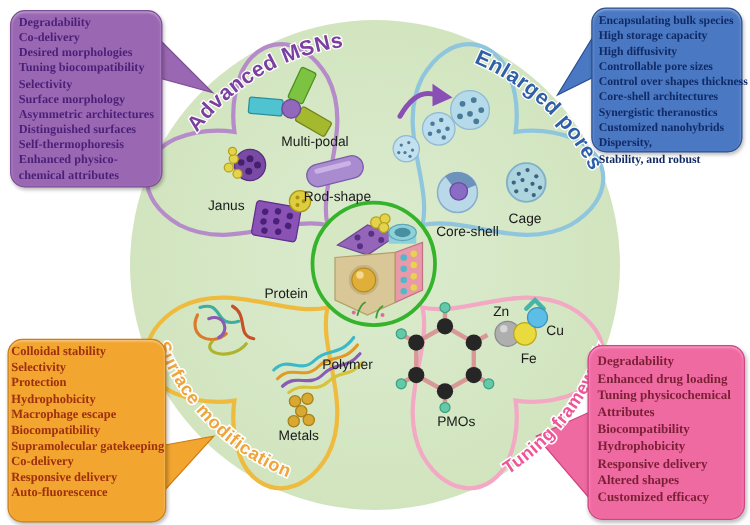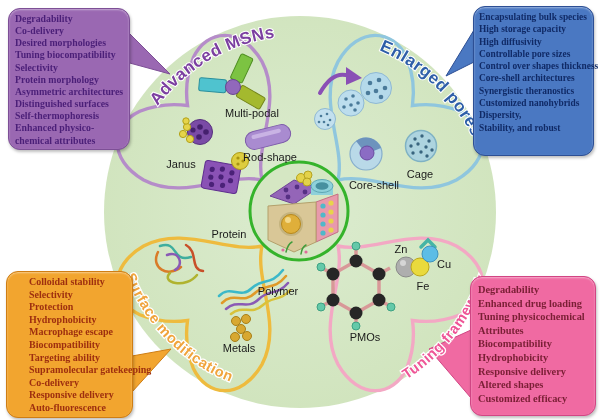--- a/index.html
+++ b/index.html
@@ -5,24 +5,24 @@
   html,body{margin:0;padding:0;background:#fff;}
   .stage{position:relative;width:600px;height:420px;background:#ffffff;overflow:hidden;
          font-family:"Liberation Sans",sans-serif;}
   .stage svg{position:absolute;left:0;top:0;}
   .callout{position:absolute;z-index:2;box-sizing:border-box;border-radius:12px;
            font-family:"Liberation Serif",serif;font-weight:bold;
            box-shadow:inset 0 1px 2px rgba(255,255,255,.45), 1px 2px 3px rgba(0,0,0,.25);}
   .callout .ln{white-space:nowrap;}
   .c-tl{left:8px;top:8px;width:122px;height:142px;background:#9a68b2;border:1.5px solid #7d4f96;
         color:#4b1f78;font-size:9.8px;line-height:12.15px;padding:4px 6px;}
-  .c-tr{left:473px;top:6px;width:121px;height:150px;background:#4a78c2;border:1.5px solid #2d4f94;
+  .c-tr{left:473px;top:6px;width:121px;height:116px;background:#4a78c2;border:1.5px solid #2d4f94;
         color:#102a66;font-size:9.4px;line-height:12.3px;padding:4px 5px;}
   .c-bl{left:6px;top:271px;width:127px;height:147px;background:#f2a52f;border:1.5px solid #cf7e14;
-        color:#9e2f0f;font-size:10px;line-height:12.6px;padding:4px 22px;}
+        color:#9e2f0f;font-size:10px;line-height:12.6px;padding:4px 2px;}
   .c-br{left:470px;top:276px;width:126px;height:140px;background:#f06aa2;border:1.5px solid #d14584;
         color:#7a1f35;font-size:10.4px;line-height:13.6px;padding:6px 7px;}
   .lbl{font-family:"Liberation Sans",sans-serif;font-size:11px;fill:#1a1a1a;text-anchor:middle;}
   .arcTitle{font-family:"Liberation Sans",sans-serif;font-weight:bold;letter-spacing:.5px;
             paint-order:stroke;stroke:#ffffff;stroke-width:2px;}
   .t-purple{fill:#7b3fa0;font-size:17px;}
   .t-blue{fill:#2e5fa8;font-size:17px;}
   .t-orange{fill:#f0a43c;font-size:14.5px;stroke-width:2.5px;}
   .t-pink{fill:#ee5596;font-size:14.5px;stroke-width:2.5px;}
 </style>
@@ -277,21 +277,21 @@
     <text class="lbl" x="423" y="290">Fe</text>
     <text class="lbl" x="444" y="268">Cu</text>
   </svg>
 
   <div class="callout c-tl">
     <div class="ln">Degradability</div>
     <div class="ln">Co-delivery</div>
     <div class="ln">Desired morphologies</div>
     <div class="ln">Tuning biocompatibility</div>
     <div class="ln">Selectivity</div>
-    <div class="ln">Protein morphology</div>
+    <div class="ln">Surface morphology</div>
     <div class="ln">Asymmetric architectures</div>
     <div class="ln">Distinguished surfaces</div>
     <div class="ln">Self-thermophoresis</div>
     <div class="ln">Enhanced physico-</div>
     <div class="ln">chemical attributes</div>
   </div>
 
   <div class="callout c-tr">
     <div class="ln">Encapsulating bulk species</div>
     <div class="ln">High storage capacity</div>
@@ -305,21 +305,20 @@
     <div class="ln">Stability, and robust</div>
   </div>
 
   <div class="callout c-bl">
     <div class="ln">Colloidal stability</div>
     <div class="ln">Selectivity</div>
     <div class="ln">Protection</div>
     <div class="ln">Hydrophobicity</div>
     <div class="ln">Macrophage escape</div>
     <div class="ln">Biocompatibility</div>
-    <div class="ln">Targeting ability</div>
     <div class="ln">Supramolecular gatekeeping</div>
     <div class="ln">Co-delivery</div>
     <div class="ln">Responsive delivery</div>
     <div class="ln">Auto-fluorescence</div>
   </div>
 
   <div class="callout c-br">
     <div class="ln">Degradability</div>
     <div class="ln">Enhanced drug loading</div>
     <div class="ln">Tuning physicochemical</div>

